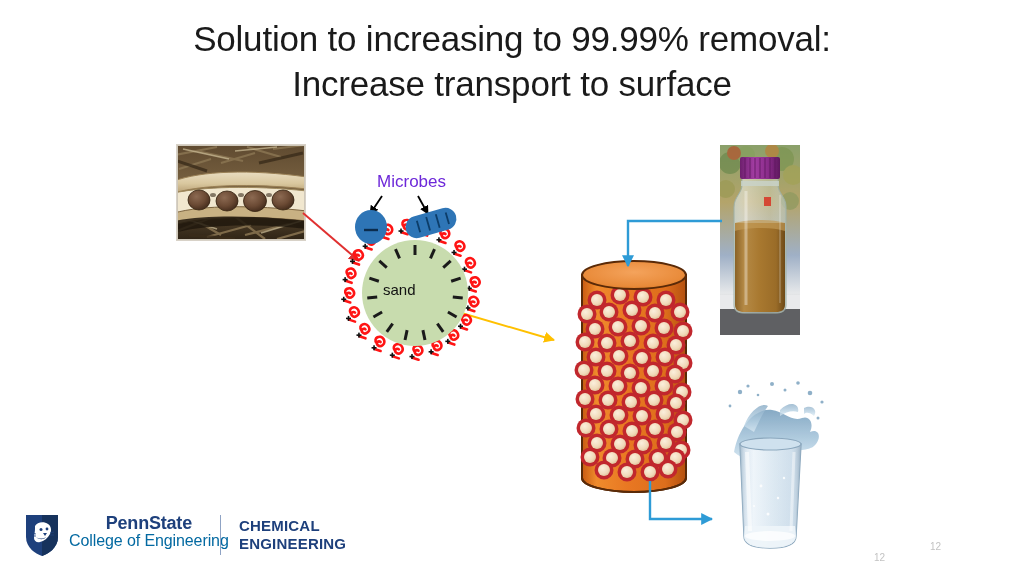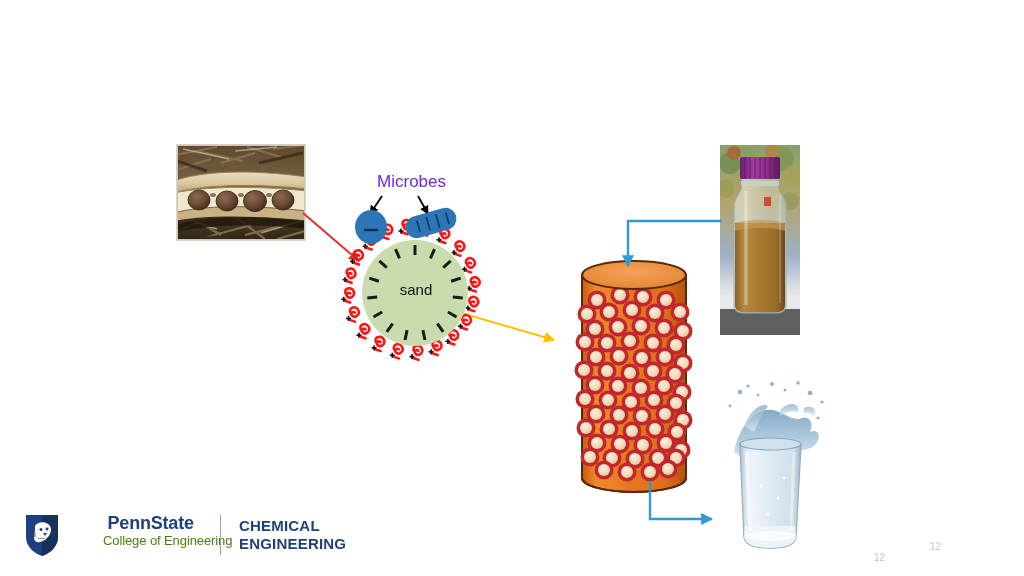--- a/index.html
+++ b/index.html
@@ -39,21 +39,21 @@
 
   
   #microbes-label{
     position:absolute;left:352px;top:172px;width:94px;
     text-align:right;font-size:17px;color:#6d28d9;font-weight:400;
     line-height:20px;
   }
 
   
   #sand-label{
-    position:absolute;left:383px;top:281px;width:66px;text-align:center;
+    position:absolute;left:383px;top:281px;width:66px;
     font-size:15px;color:#111;line-height:18px;
   }
 
   
   #bottle-photo{
     position:absolute;left:720px;top:145px;width:80px;height:190px;
     overflow:hidden;
   }
 
   
@@ -67,23 +67,22 @@
     position:absolute;left:24px;top:511px;width:310px;height:48px;
   }
   #ps-shield{position:absolute;left:0;top:2px;width:36px;height:44px;}
   #ps-wordmark{position:absolute;left:45px;top:2px;}
   #ps-name{
     font-size:18px;font-weight:700;color:#1E407C;line-height:20px;
     letter-spacing:-0.2px;
     text-align:center;
   }
   #ps-sub{
-    font-size:13px;font-weight:400;color:#4d7c0f;line-height:16px;
+    font-size:16px;font-weight:400;color:#0369a1;line-height:16px;
     letter-spacing:-0.1px;
-    margin-left:34px;
   }
   #ps-divider{
     position:absolute;left:196px;top:4px;width:1px;height:40px;background:#8fa3c4;
   }
   #ps-dept{position:absolute;left:215px;top:6px;}
   #ps-dept .l1,#ps-dept .l2{
     font-size:15px;font-weight:700;color:#1E407C;line-height:18px;
     letter-spacing:0.2px;
   }
 
@@ -92,20 +91,24 @@
     position:absolute;font-size:10px;color:#c3c3c3;
   }
   #pagenum-a{left:874px;top:552px;}
   #pagenum-b{left:930px;top:541px;}
 </style>
 </head>
 <body>
 
 <div id="slide">
 
+  <div id="title-block">
+    <span class="tline">Solution to increasing to 99.99% removal:</span>
+    <span class="tline">Increase transport to surface</span>
+  </div>
 
   <div id="seedpod-photo">
     <svg width="128" height="95" viewBox="0 0 128 95">
       <defs>
         <linearGradient id="podBG" x1="0" y1="0" x2="0" y2="1">
           <stop offset="0%" stop-color="#5f4a30"></stop>
           <stop offset="45%" stop-color="#7a6342"></stop>
           <stop offset="100%" stop-color="#2f2416"></stop>
         </linearGradient>
         <linearGradient id="podHull" x1="0" y1="0" x2="0" y2="1">

